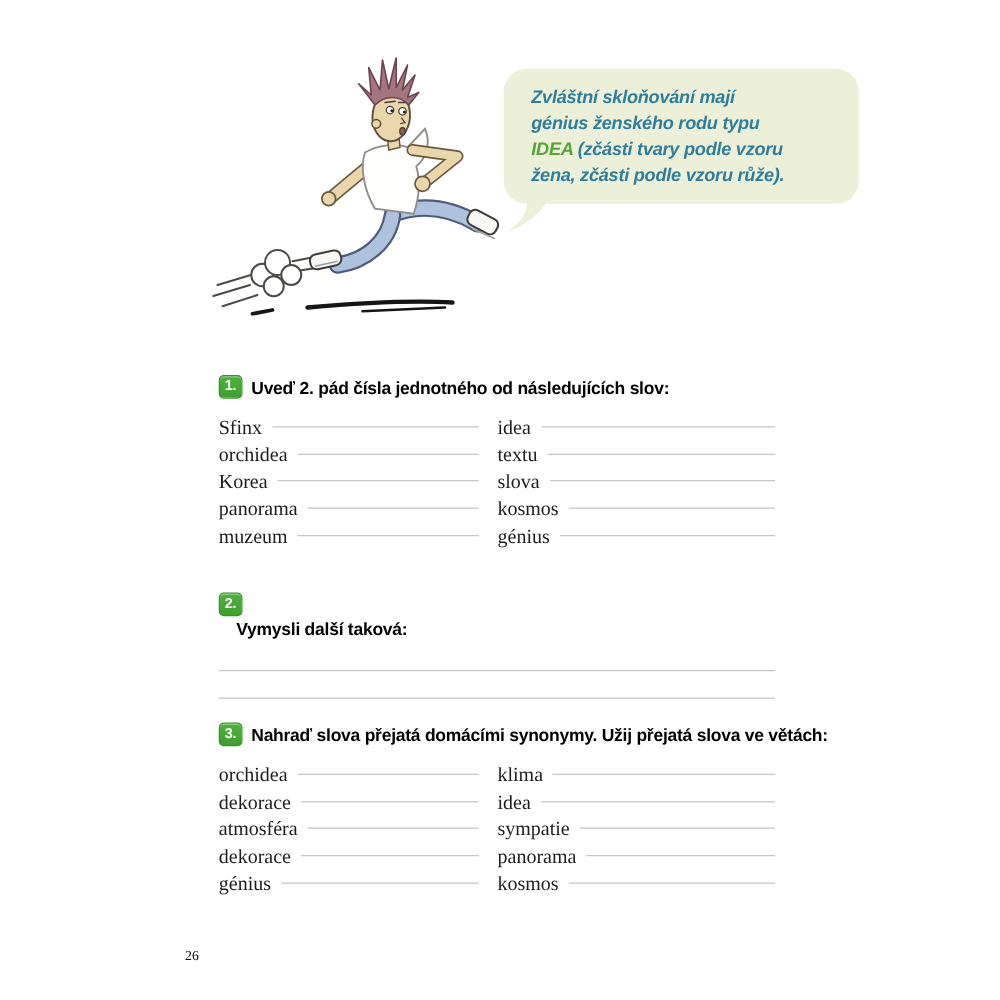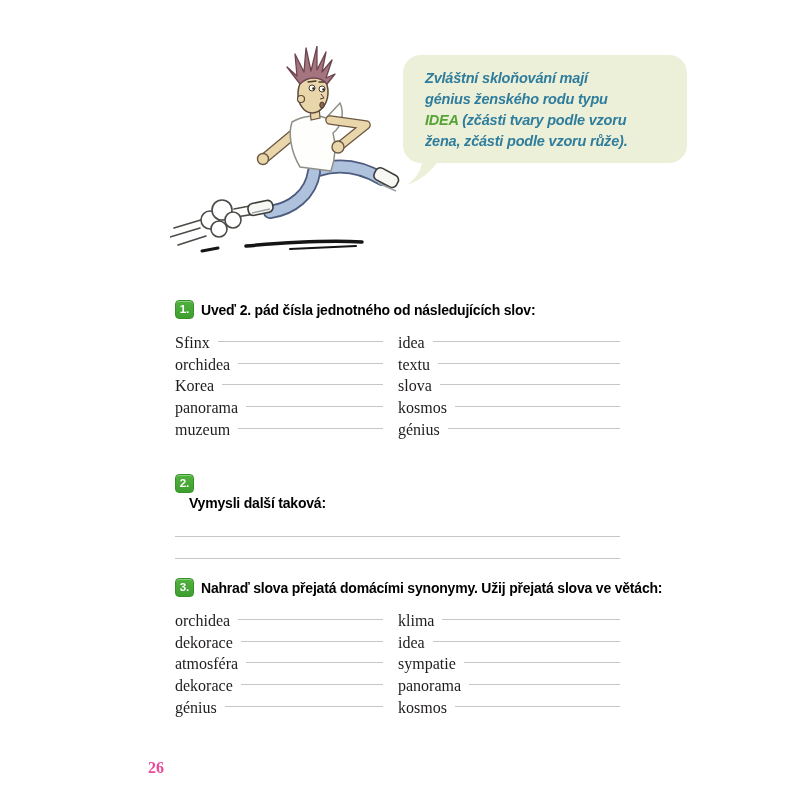--- a/index.html
+++ b/index.html
@@ -51,21 +51,21 @@
     font-family:"Liberation Serif", serif; font-size:16px; line-height:20px; color:#1f1c1c;
   }
   .fill-line { flex:1; margin-left:8px; margin-bottom:3px; border-bottom:1px solid #c6c6c6; }
 
   .blank-lines { margin-top:2px; }
   .blank-line { height:22px; border-bottom:1px solid #c6c6c6; }
 
   
   .page-number {
     position:absolute; left:148px; top:759px;
-    font-family:"Liberation Serif", serif; font-weight:700; font-size:16px; color:#ec4899;
+    font-family:"Liberation Serif", serif; font-weight:400; font-size:11px; color:#000000;
   }
 </style>
 </head>
 <body>
 
 <div class="page">
 
   <div class="illustration">
     <svg viewBox="0 0 240 220" width="240" height="220">
 

